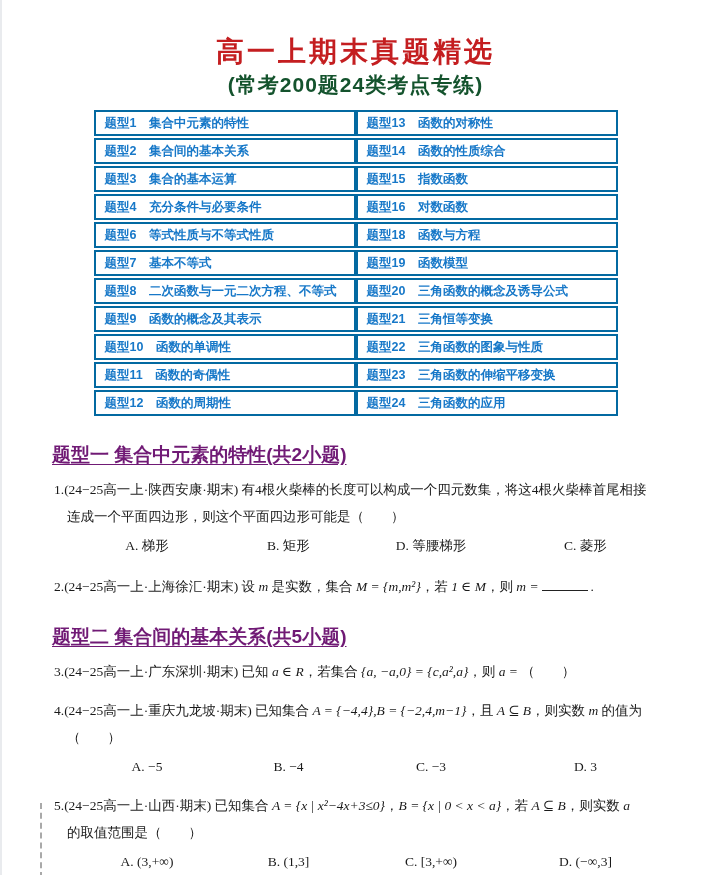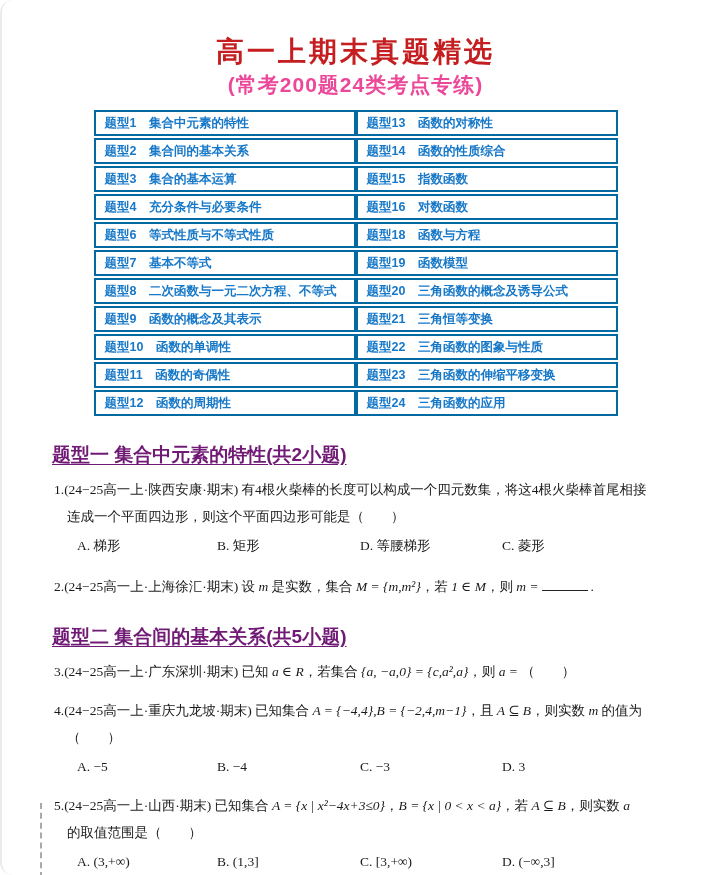--- a/index.html
+++ b/index.html
@@ -5,42 +5,41 @@
   html,body{margin:0;padding:0;background:#ffffff;}
   .page{
     position:relative;
     width:709px;height:875px;
     background:#ffffff;
     border-left:2px solid #e9ebee;
     box-sizing:border-box;
     overflow:hidden;
     font-family:"Liberation Serif","DejaVu Serif",serif;
     color:#1a1a1a;
-    border-radius:13px;
   }
   .content{padding:0 40px;}
   .page-title{
     margin-top:36px;
     text-align:center;
     font-family:"Liberation Sans","DejaVu Sans",sans-serif;
     font-weight:900;
     font-size:28px;
     line-height:32px;
     letter-spacing:3px;
     color:#c41e20;
   }
   .page-subtitle{
     margin-top:4px;
     text-align:center;
     font-family:"Liberation Sans","DejaVu Sans",sans-serif;
     font-weight:800;
     font-size:21px;
     line-height:26px;
     letter-spacing:1px;
-    color:#ec4899;
+    color:#14532d;
   }
   table.toc{
     margin:10px auto 0;
     width:524px;
     border-collapse:separate;
     border-spacing:0 2px;
     table-layout:fixed;
   }
   table.toc td{
     width:50%;
@@ -69,20 +68,21 @@
     text-indent:-13px;
     font-size:13.5px;
     line-height:27px;
   }
   .options{
     display:grid;
     grid-template-columns:140px 143px 142px auto;
     margin:2px 0 0 35px;
     font-size:13.5px;
     line-height:27px;
+    text-align:center;
   }
   .mi{font-style:italic;}
   .blank{
     display:inline-block;
     width:46px;
     height:13px;
     border-bottom:1.2px solid #222;
     margin:0 3px;
   }
   .dashed-guide{

